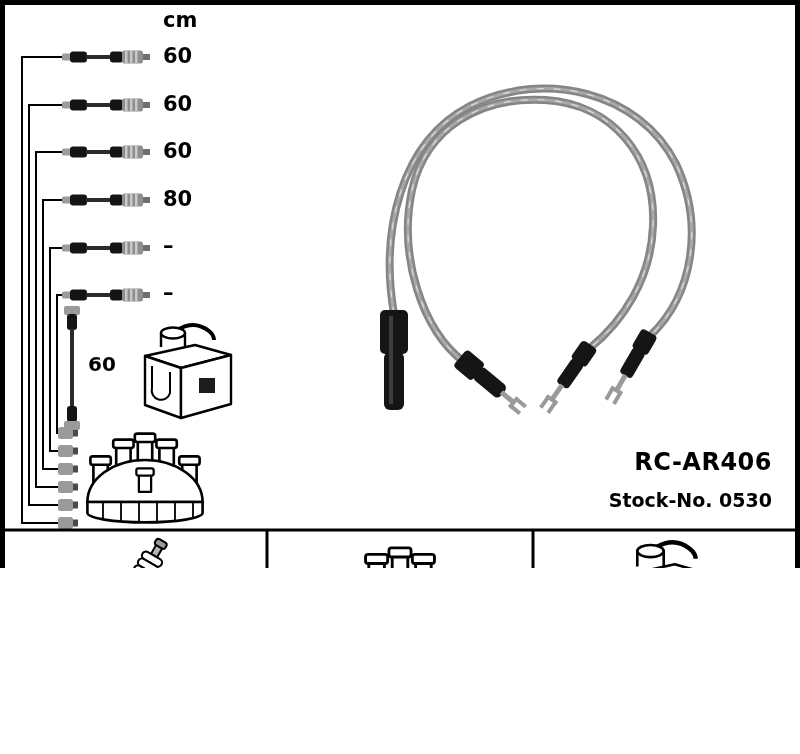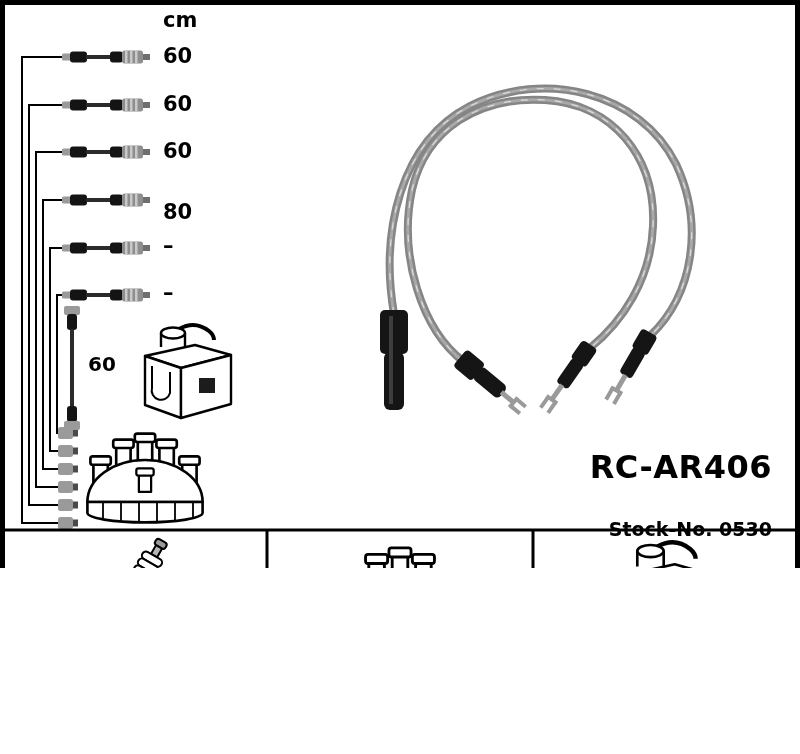--- a/index.html
+++ b/index.html
@@ -7,24 +7,24 @@
     position:relative;
     width:800px;height:568px;
     background:#ffffff;
     overflow:hidden;
     font-family:"DejaVu Sans",sans-serif;
   }
   .frame svg.art{position:absolute;left:0;top:0;}
   .lbl{position:absolute;color:#000;white-space:nowrap;}
   .unit{left:163px;top:8px;font-size:21px;font-weight:600;}
   .len{left:163px;font-size:21px;font-weight:600;}
-  .r0{top:44px}.r1{top:92px}.r2{top:139px}.r3{top:200px}.r4{top:234px}.r5{top:281px}
+  .r0{top:44px}.r1{top:92px}.r2{top:139px}.r3{top:187px}.r4{top:234px}.r5{top:281px}
   .coil-len{left:88px;top:352px;font-size:20px;font-weight:600;}
-  .part{right:28px;top:448px;font-size:32px;font-weight:700;letter-spacing:.5px;}
-  .stock{right:28px;top:489px;font-size:19px;font-weight:700;margin-top:29px;}
+  .part{right:28px;top:448px;font-size:24px;font-weight:700;letter-spacing:.5px;}
+  .stock{right:28px;top:489px;font-size:19px;font-weight:700;}
 </style>
 </head>
 <body>
 
 <div class="frame">
 
   <svg class="art" viewBox="0 0 800 754" width="800" height="754" xmlns="http://www.w3.org/2000/svg">
     <defs>
 
       <g id="lead-h">

